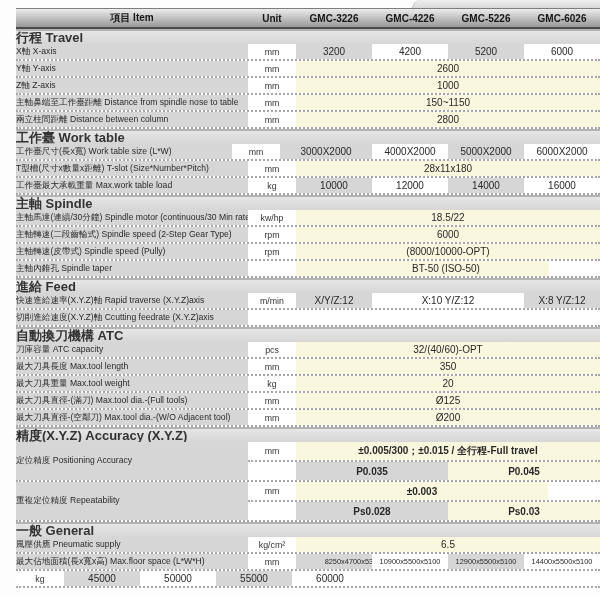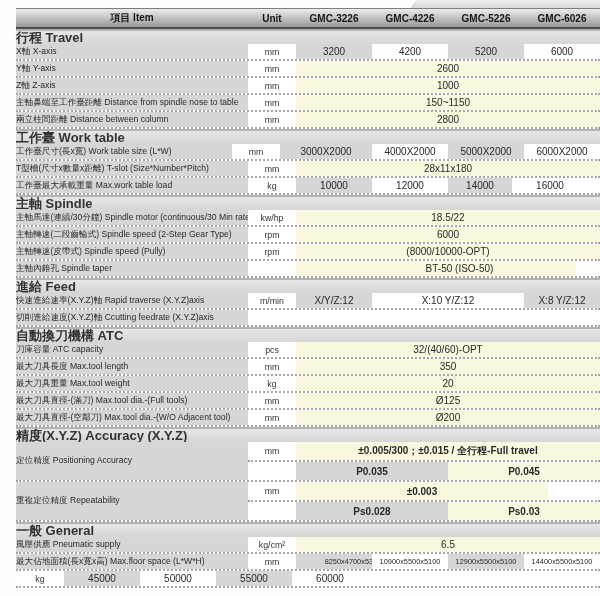--- a/index.html
+++ b/index.html
@@ -156,21 +156,21 @@
           </div>
         </div>
         <div class="row">
           <div class="cell label">工作臺最大承載重量 Max.work table load</div>
           <div class="rest">
             <div class="sub">
               <div class="cell unit">kg</div>
               <div class="vrow">
                 <div class="cell val gray" style="width: 76px;">10000</div>
                 <div class="cell val white" style="width: 76px;">12000</div>
-                <div class="cell val gray" style="width: 64px;">14000</div>
+                <div class="cell val gray" style="width: 76px;">14000</div>
                 <div class="cell val white" style="width: 76px;">16000</div>
               </div>
             </div>
           </div>
         </div>
         <div class="section-row">主軸 Spindle</div>
         <div class="row">
           <div class="cell label">主軸馬達(連續/30分鐘) Spindle motor (continuous/30 Min rate)</div>
           <div class="rest">
             <div class="sub">
@@ -202,21 +202,21 @@
               </div>
             </div>
           </div>
         </div>
         <div class="row">
           <div class="cell label">主軸內錐孔 Spindle taper</div>
           <div class="rest">
             <div class="sub">
               <div class="cell unit"></div>
               <div class="vrow">
-                <div class="cell val cream" style="width: 280px; padding-left: 47px;">BT-50 (ISO-50)</div>
+                <div class="cell val cream" style="width: 253px; padding-left: 47px;">BT-50 (ISO-50)</div>
               </div>
             </div>
           </div>
         </div>
         <div class="section-row">進給 Feed</div>
         <div class="row">
           <div class="cell label">快速進給速率(X.Y.Z)軸 Rapid traverse (X.Y.Z)axis</div>
           <div class="rest">
             <div class="sub">
               <div class="cell unit">m/min</div>

